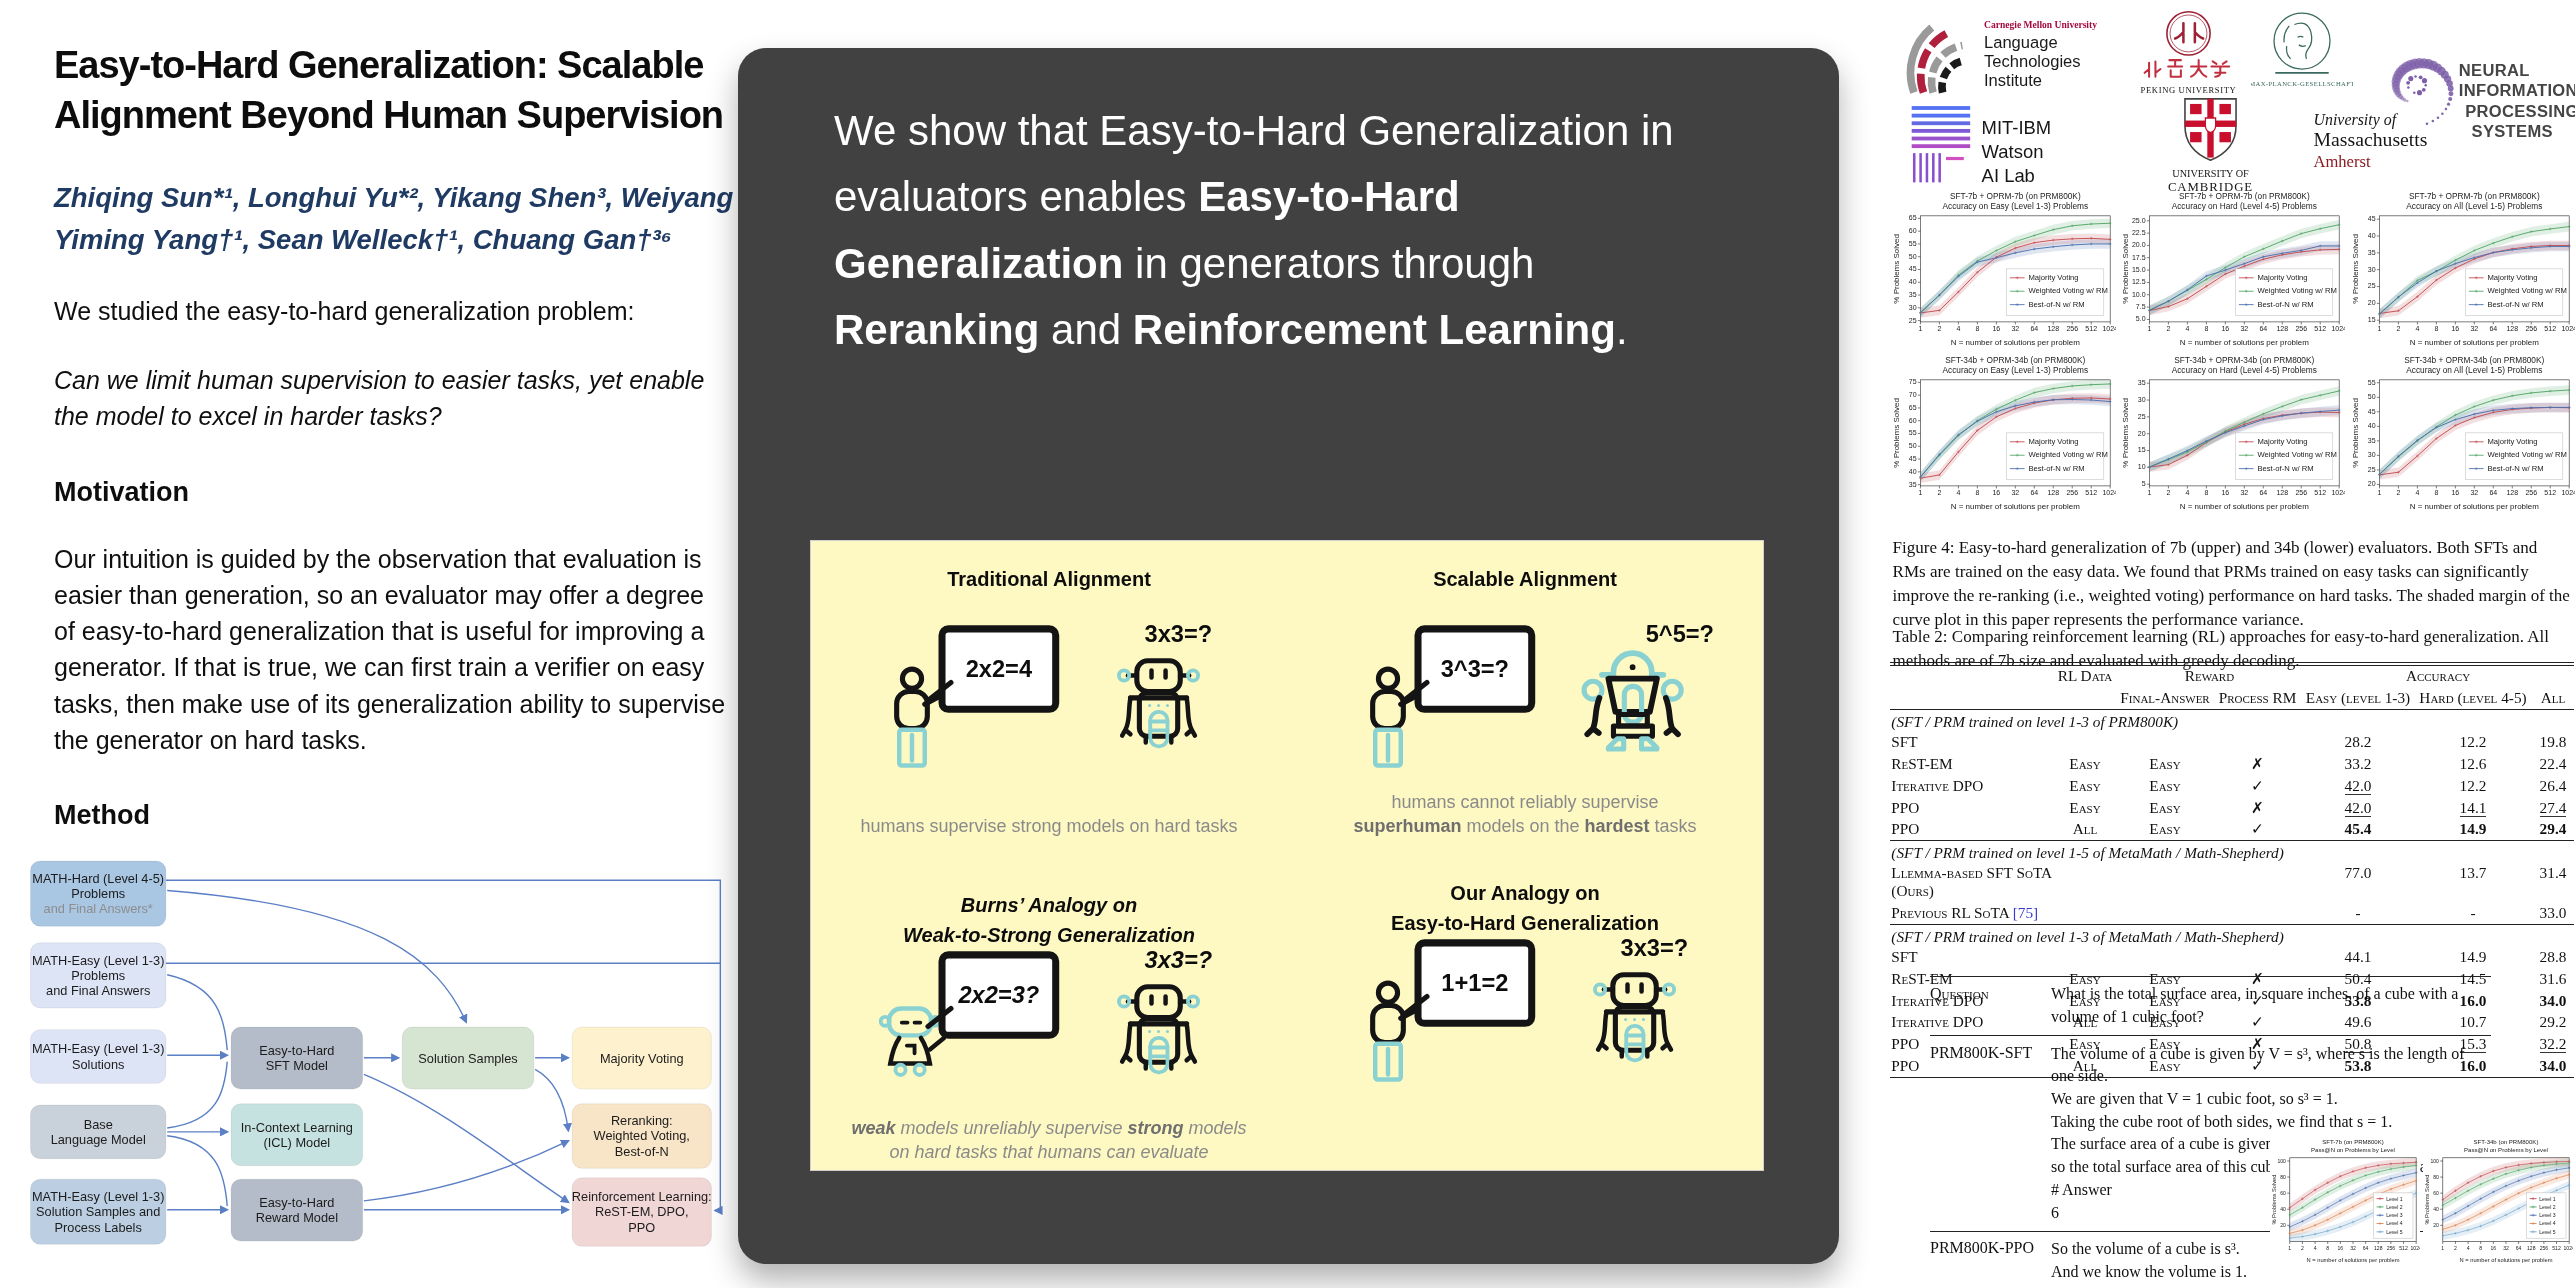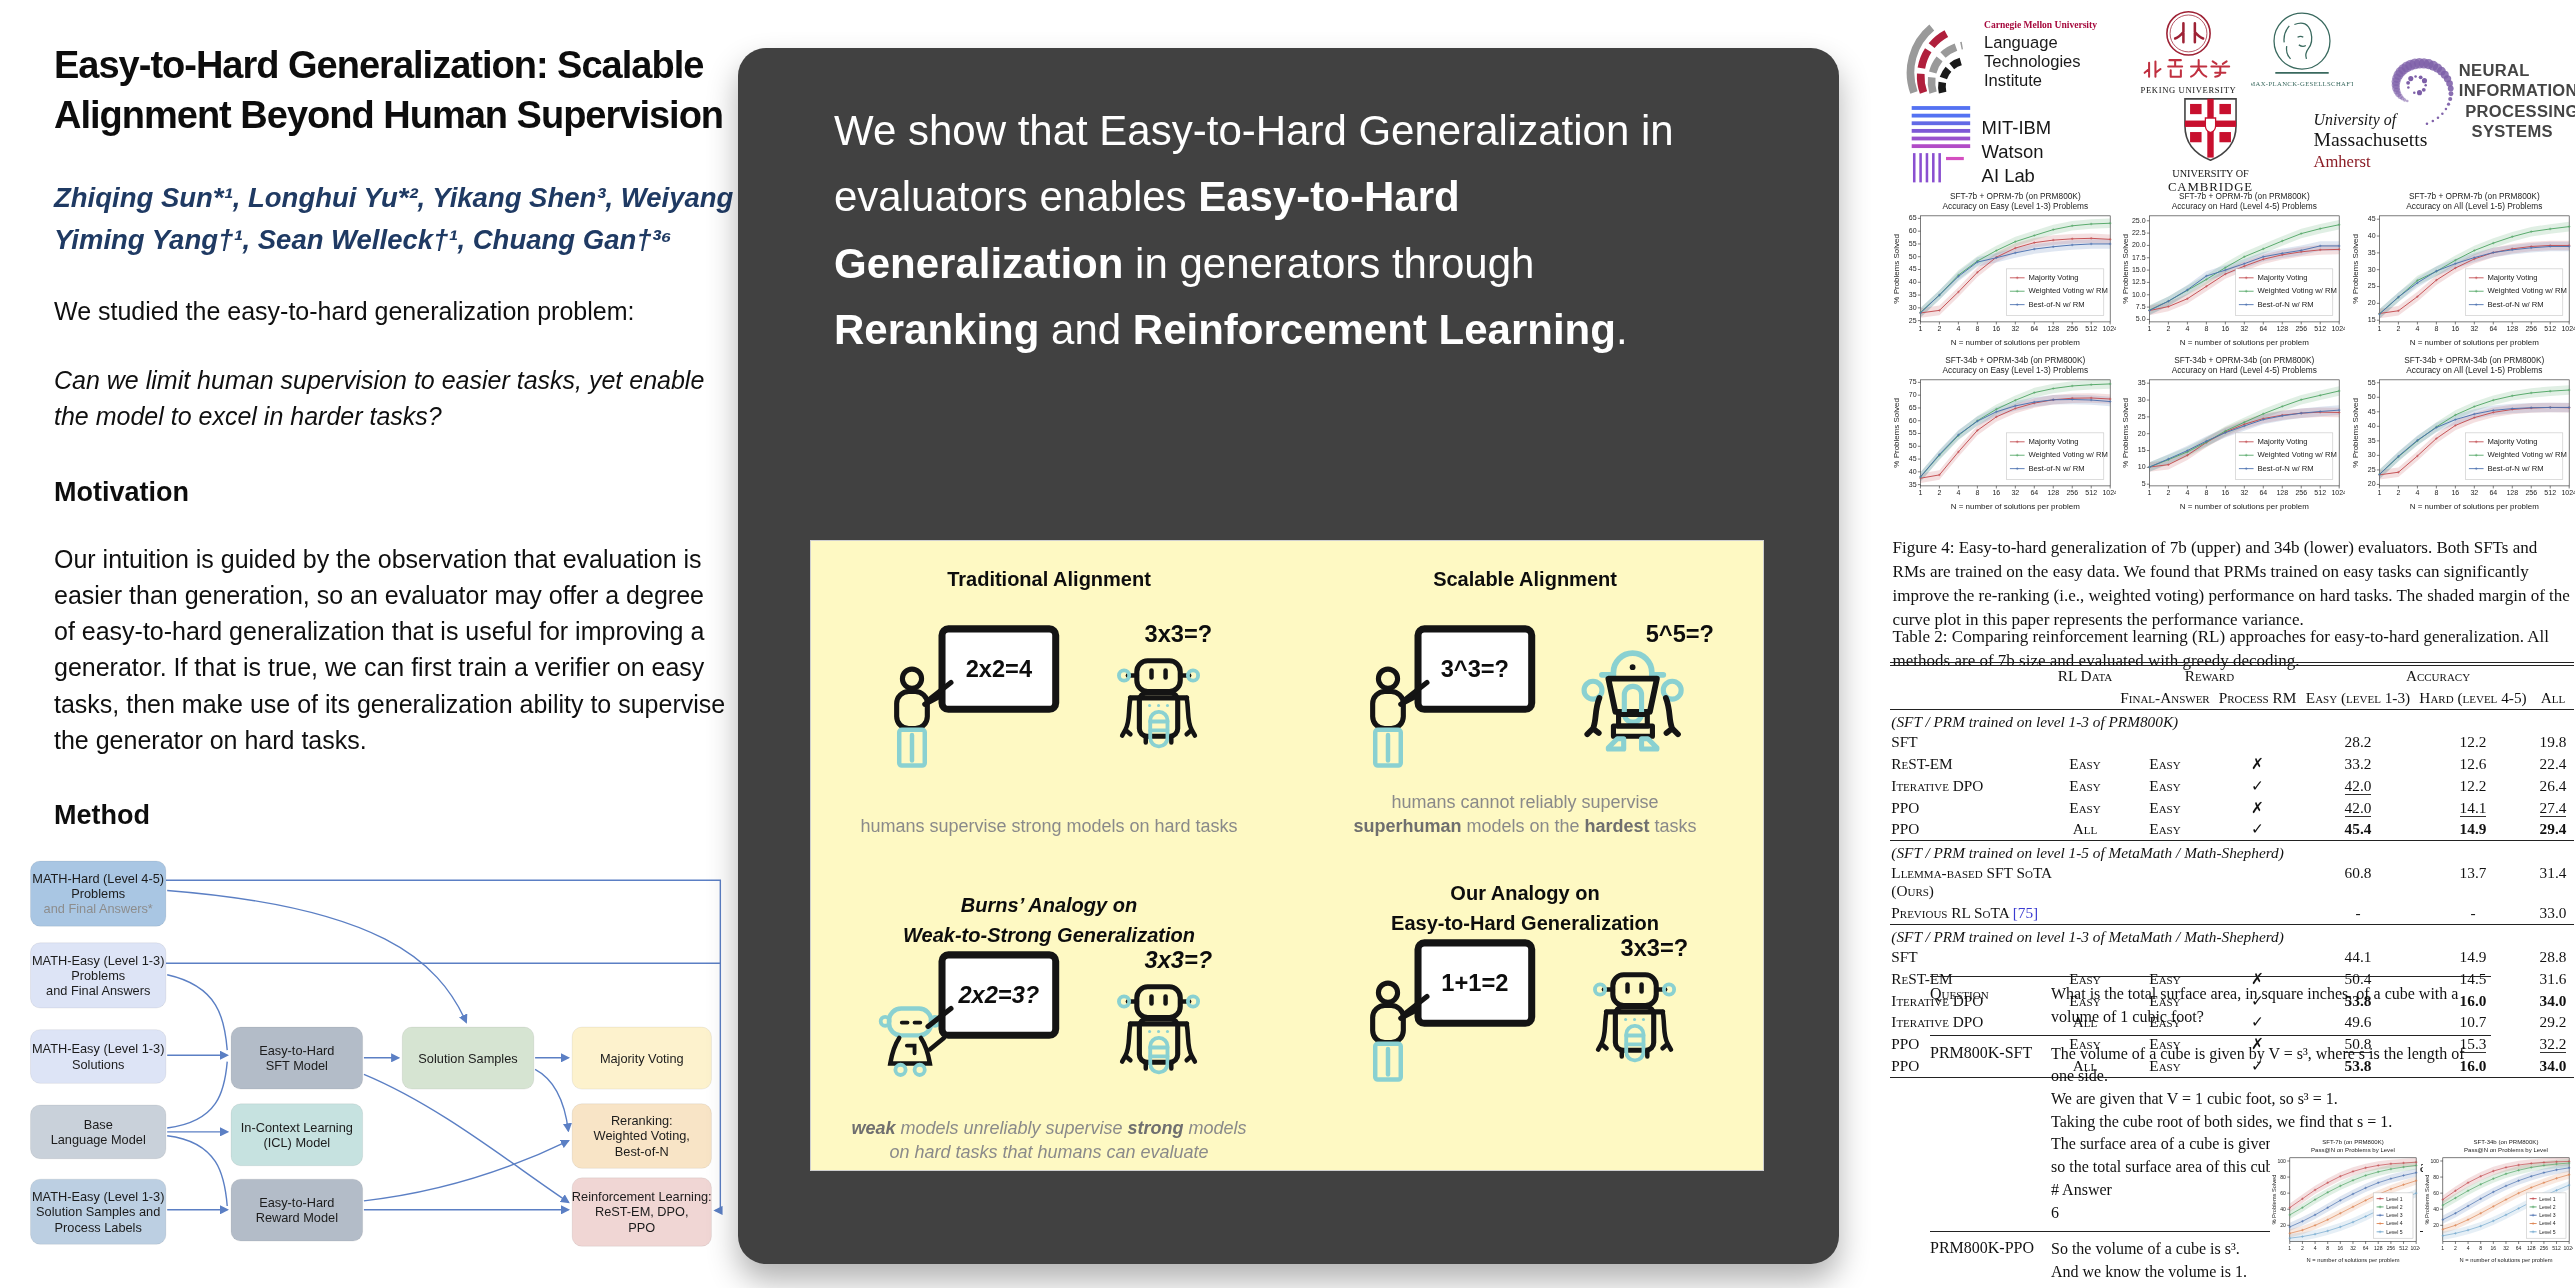--- a/index.html
+++ b/index.html
@@ -939,21 +939,21 @@
           <div class="t2-num"><span class="t2-b">14.9</span></div>
           <div class="t2-num"><span class="t2-b">29.4</span></div>
         </div>
         <div class="t2-rule-thin"></div>
         <div class="t2-section">(SFT / PRM trained on level 1-5 of MetaMath / Math-Shepherd)</div>
         <div class="t2-grid">
           <div class="sc">Llemma-based SFT SoTA (Ours)</div>
           <div class="t2-c sc"></div>
           <div class="t2-c sc"></div>
           <div class="t2-c"></div>
-          <div class="t2-num"><span>60.8</span></div>
+          <div class="t2-num"><span>77.0</span></div>
           <div class="t2-num"><span>13.7</span></div>
           <div class="t2-num"><span>31.4</span></div>
         </div>
         <div class="t2-grid">
           <div class="sc">Previous RL SoTA <span class="t2-ref">[75]</span></div>
           <div class="t2-c sc"></div>
           <div class="t2-c sc"></div>
           <div class="t2-c"></div>
           <div class="t2-num"><span>-</span></div>
           <div class="t2-num"><span>-</span></div>

